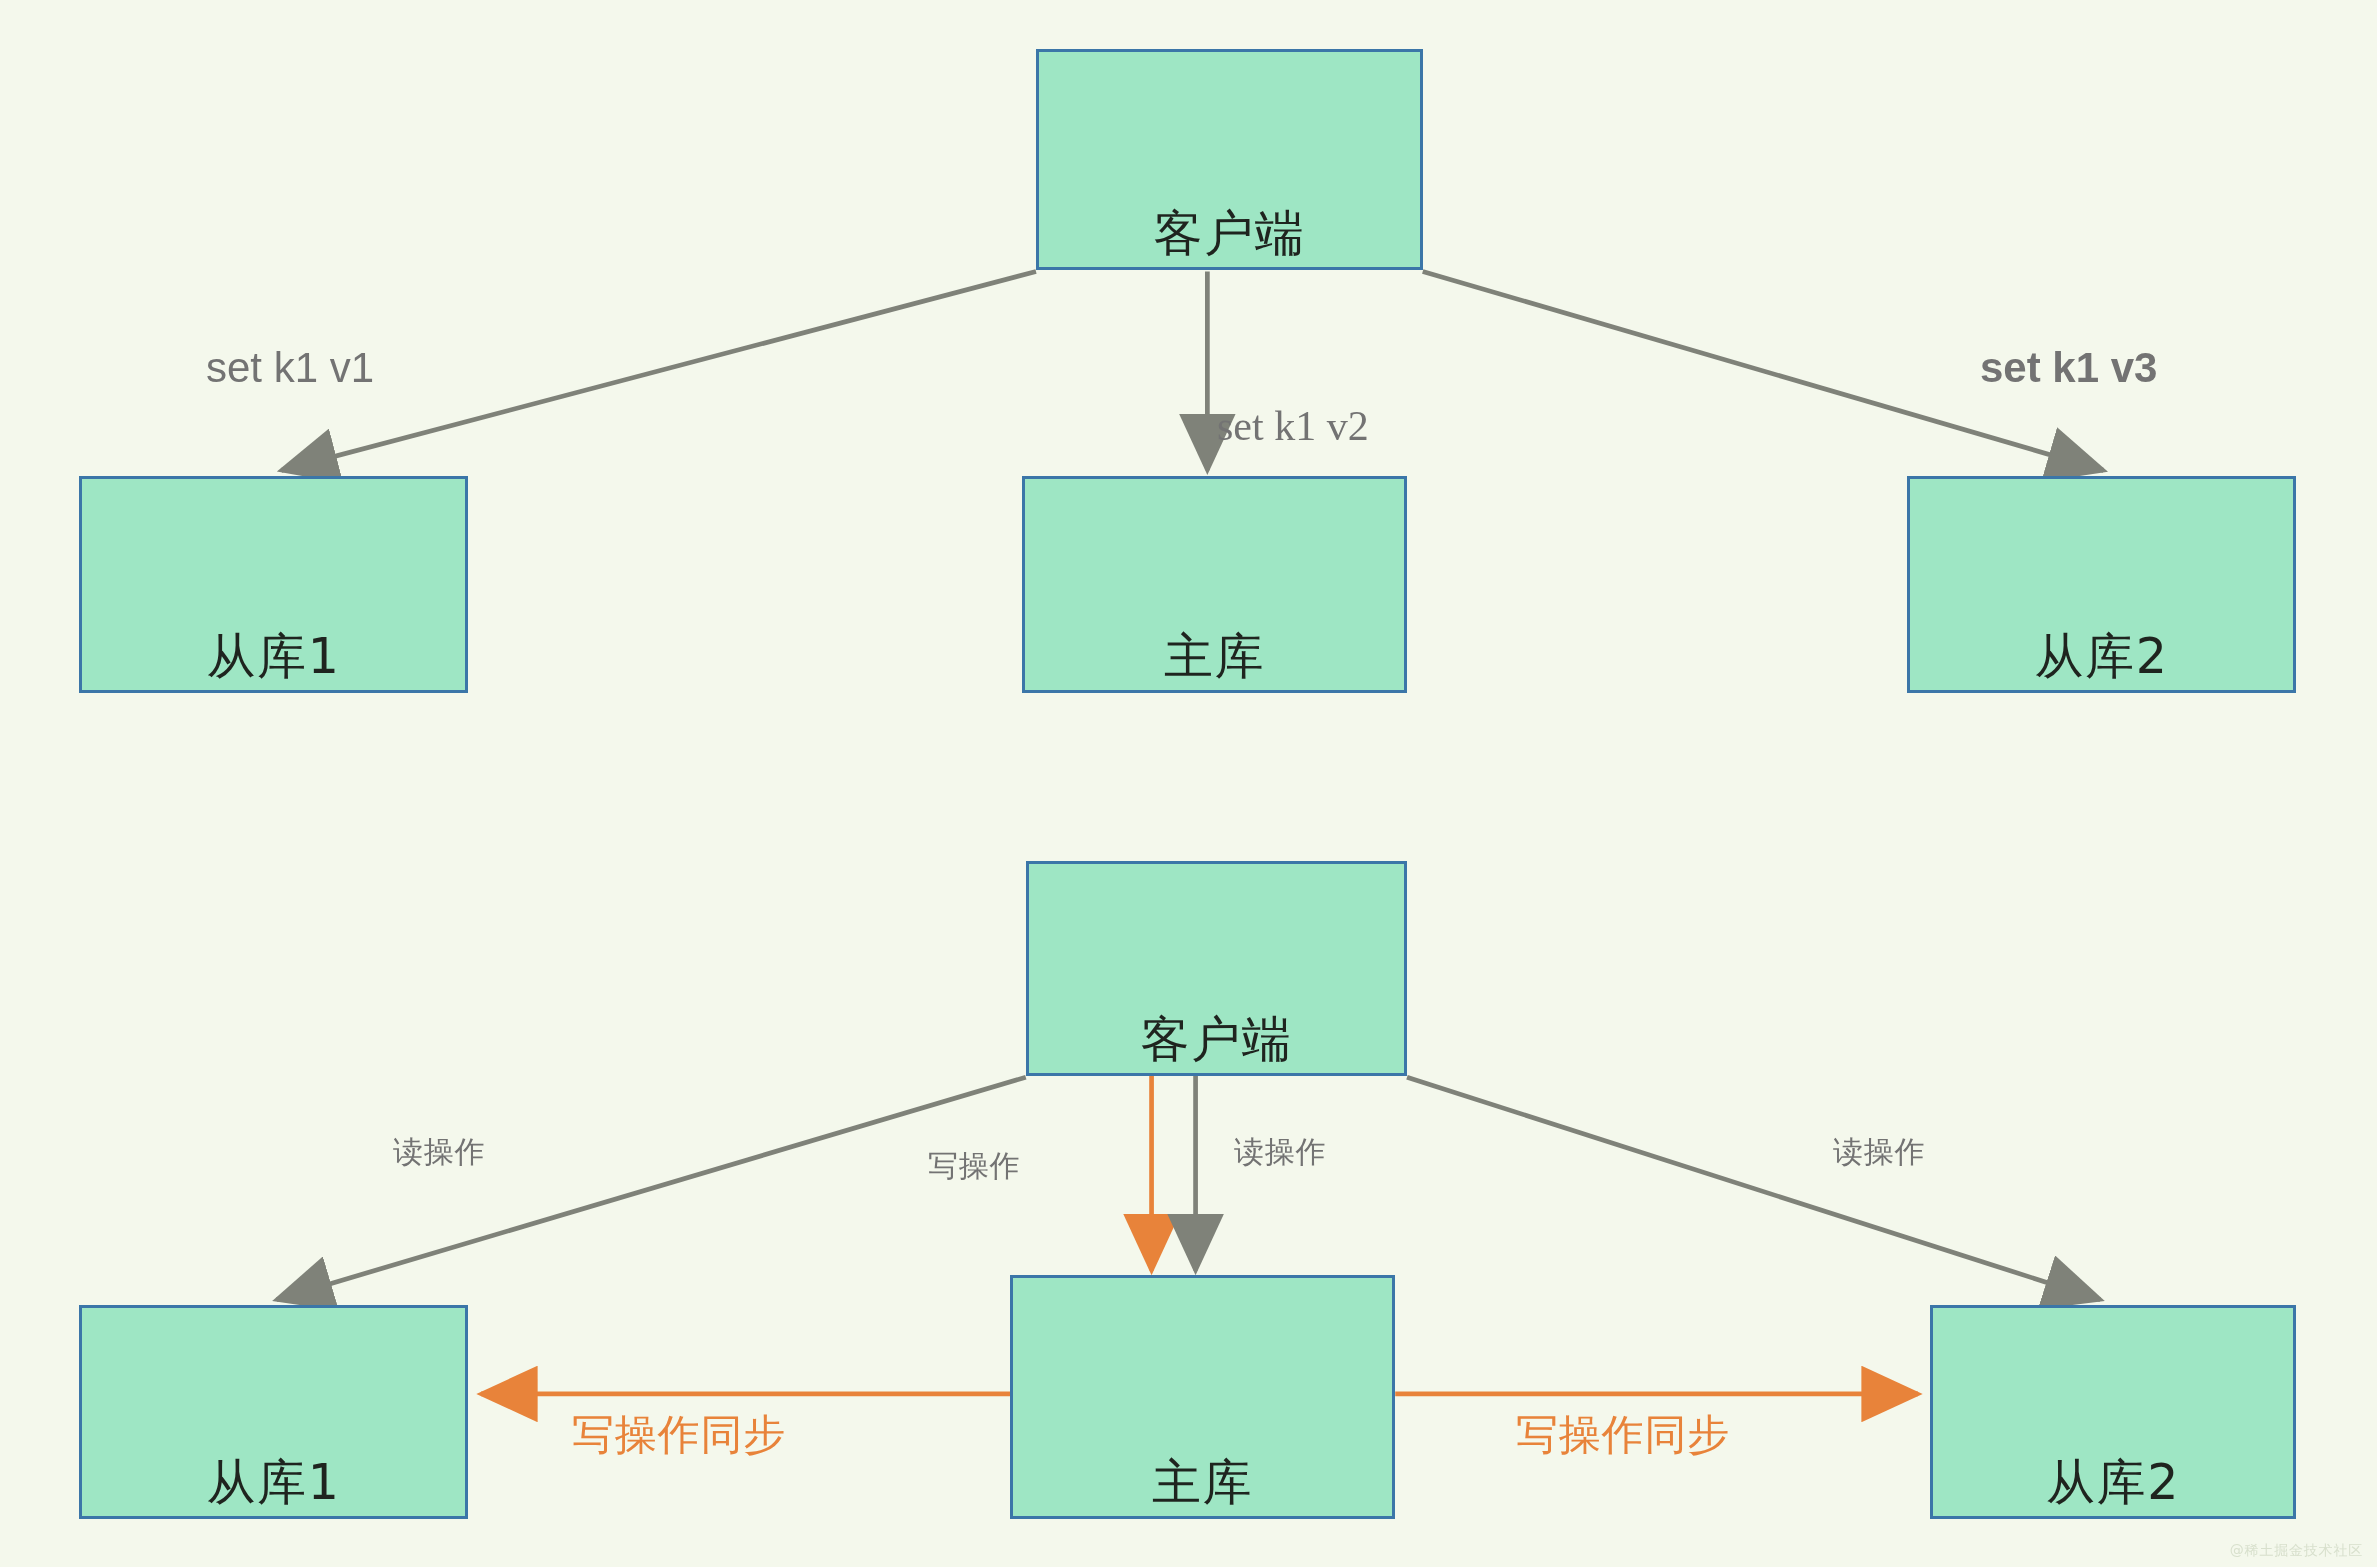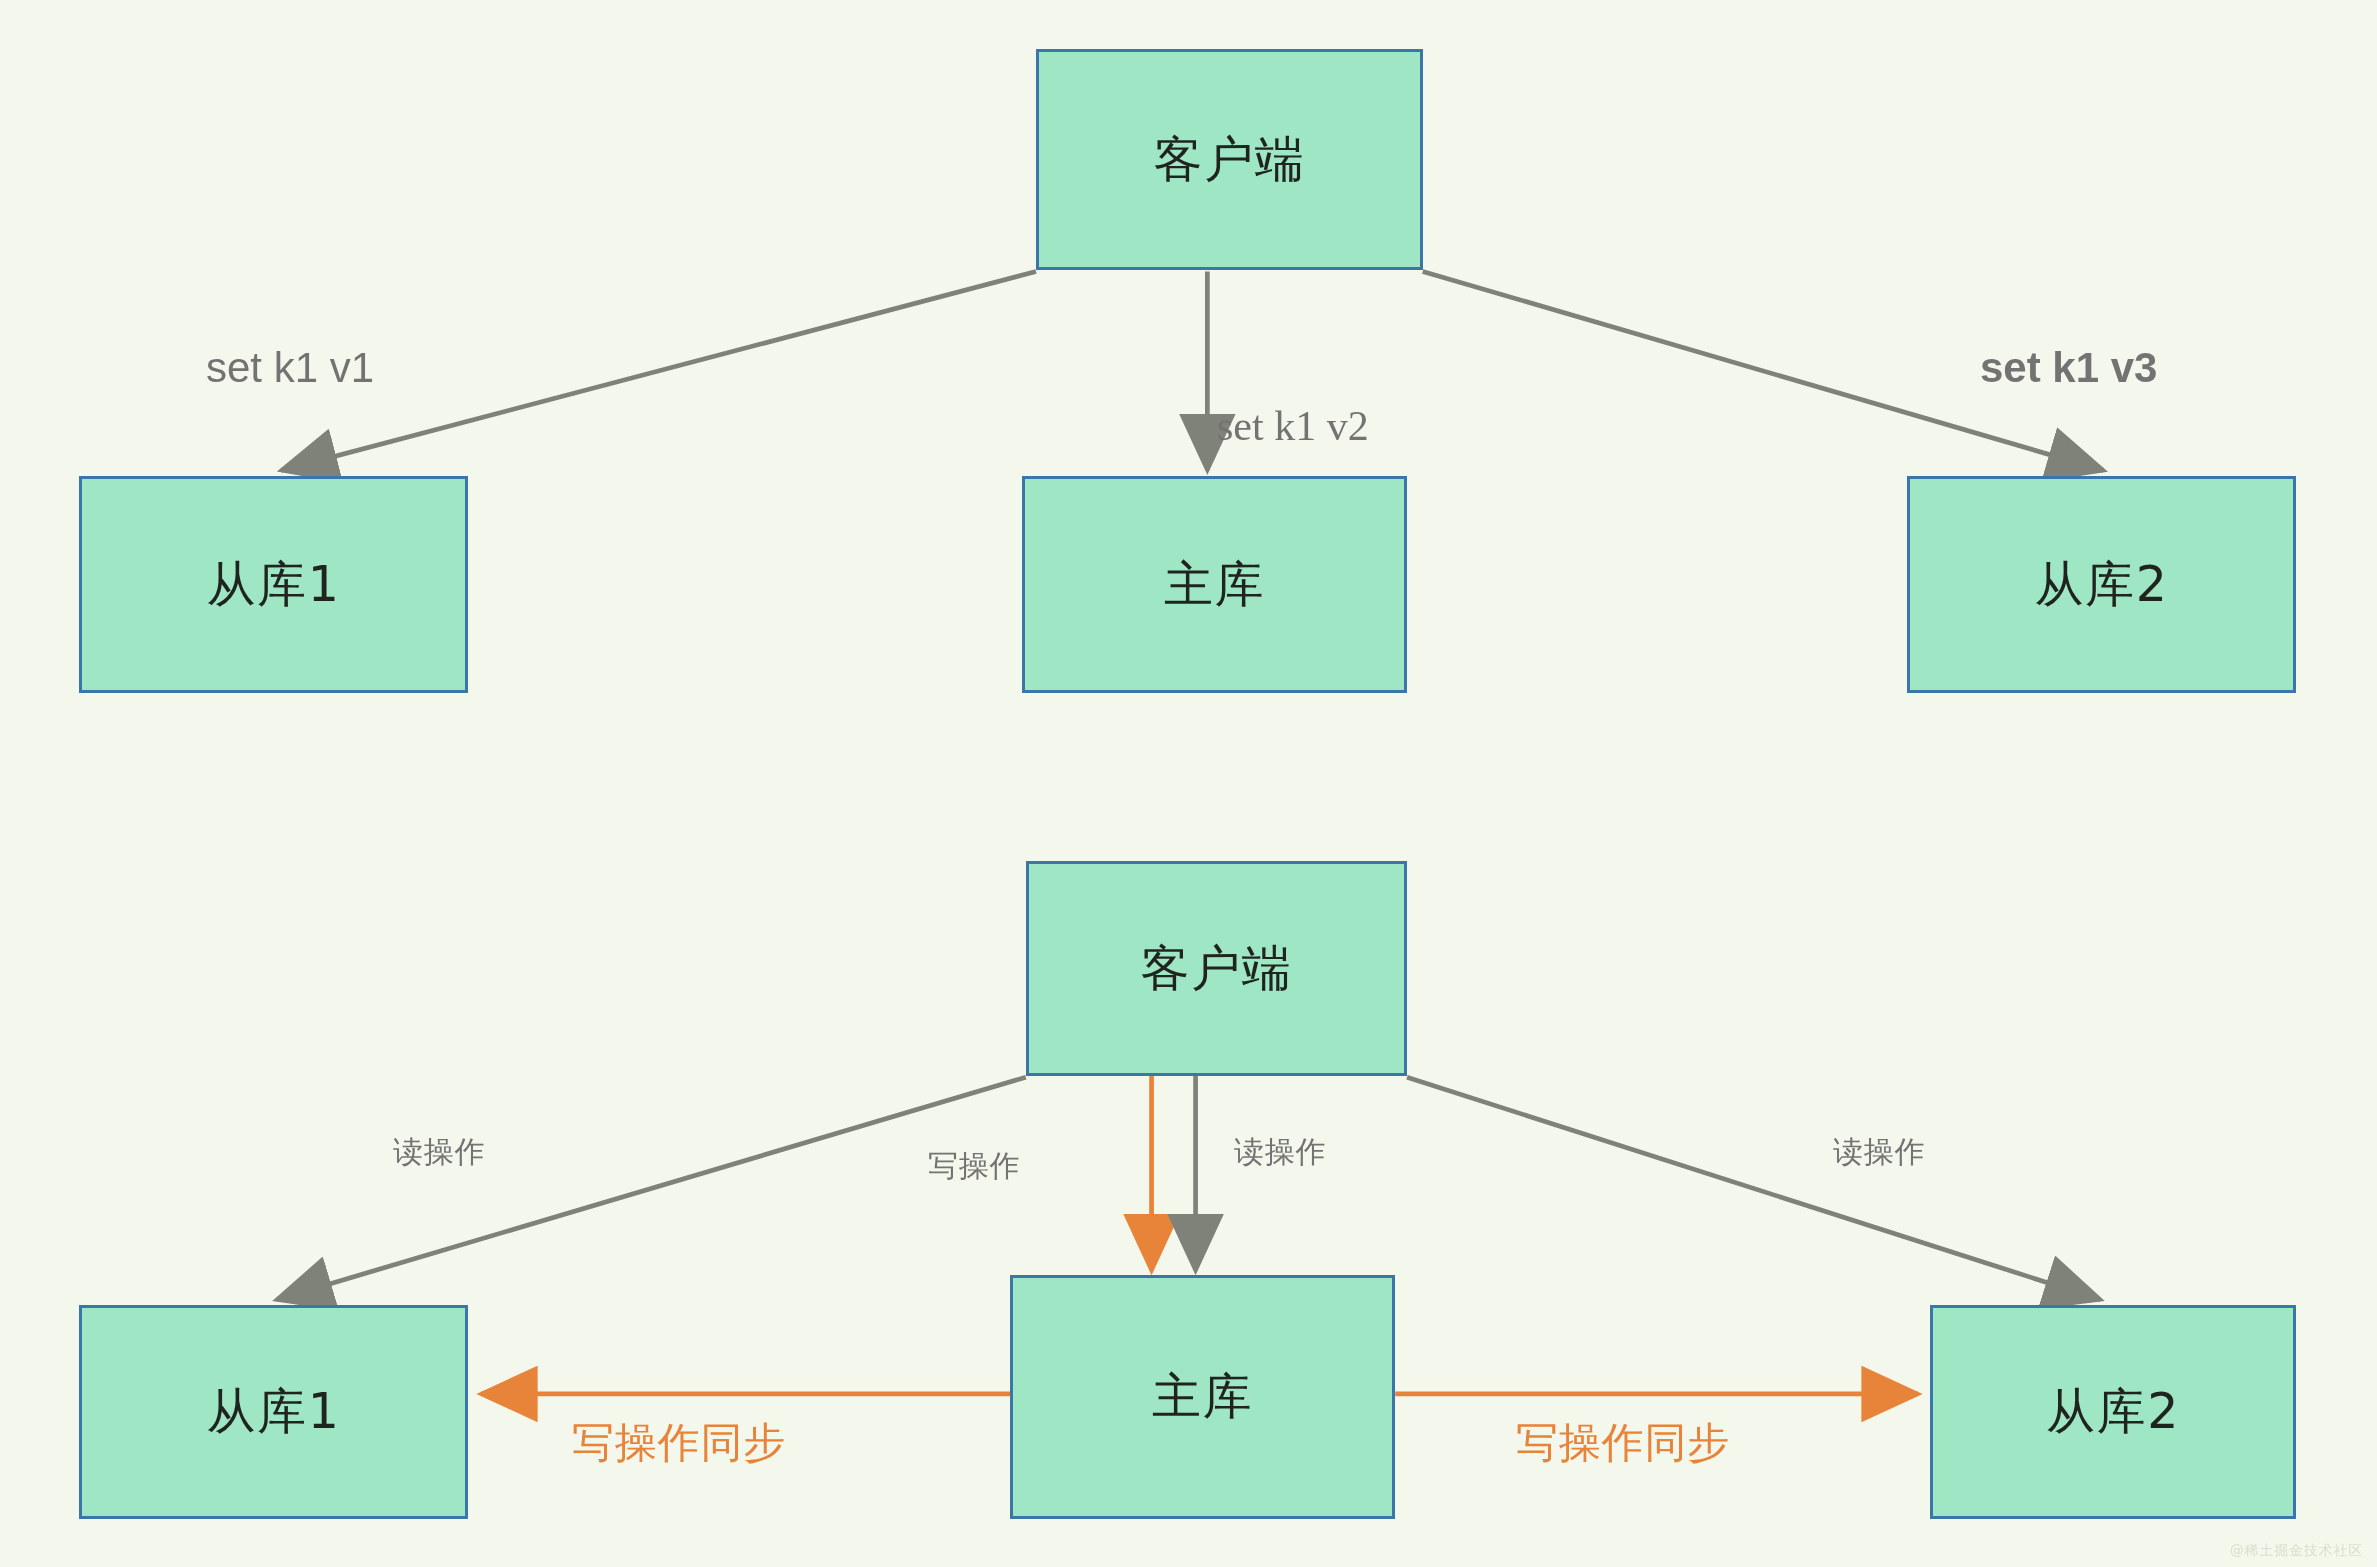--- a/index.html
+++ b/index.html
@@ -22,21 +22,21 @@
     width: 2377px;
     height: 1568px;
     pointer-events: none;
   }
   .node {
     position: absolute;
     box-sizing: border-box;
     background: #9ee6c4;
     border: 3.9px solid #3b76a8;
     display: flex;
-    align-items: center;
+    align-items: flex-end;
     justify-content: center;
     color: #1f241f;
     font-size: 49px;
     font-weight: 400;
     letter-spacing: 1.6px;
     font-family: "DejaVu Sans", "Liberation Sans", sans-serif;
   }
   .edge-label {
     position: absolute;
     color: #737373;
@@ -47,21 +47,20 @@
   .edge-label.cjk {
     font-family: "DejaVu Sans", "Liberation Sans", sans-serif;
     font-size: 30px;
     letter-spacing: 0.8px;
   }
   .edge-label.sync {
     color: #e8833a;
     font-family: Liberation Sans, sans-serif;
     font-size: 42px;
     letter-spacing: 0.8px;
-    margin-top: 8px;
   }
   .watermark {
     position: absolute;
     right: 14px;
     bottom: 7.9px;
     color: #d8e0cd;
     font-size: 14px;
     letter-spacing: 0.8px;
     font-family: "DejaVu Sans", "Liberation Sans", sans-serif;
   }

